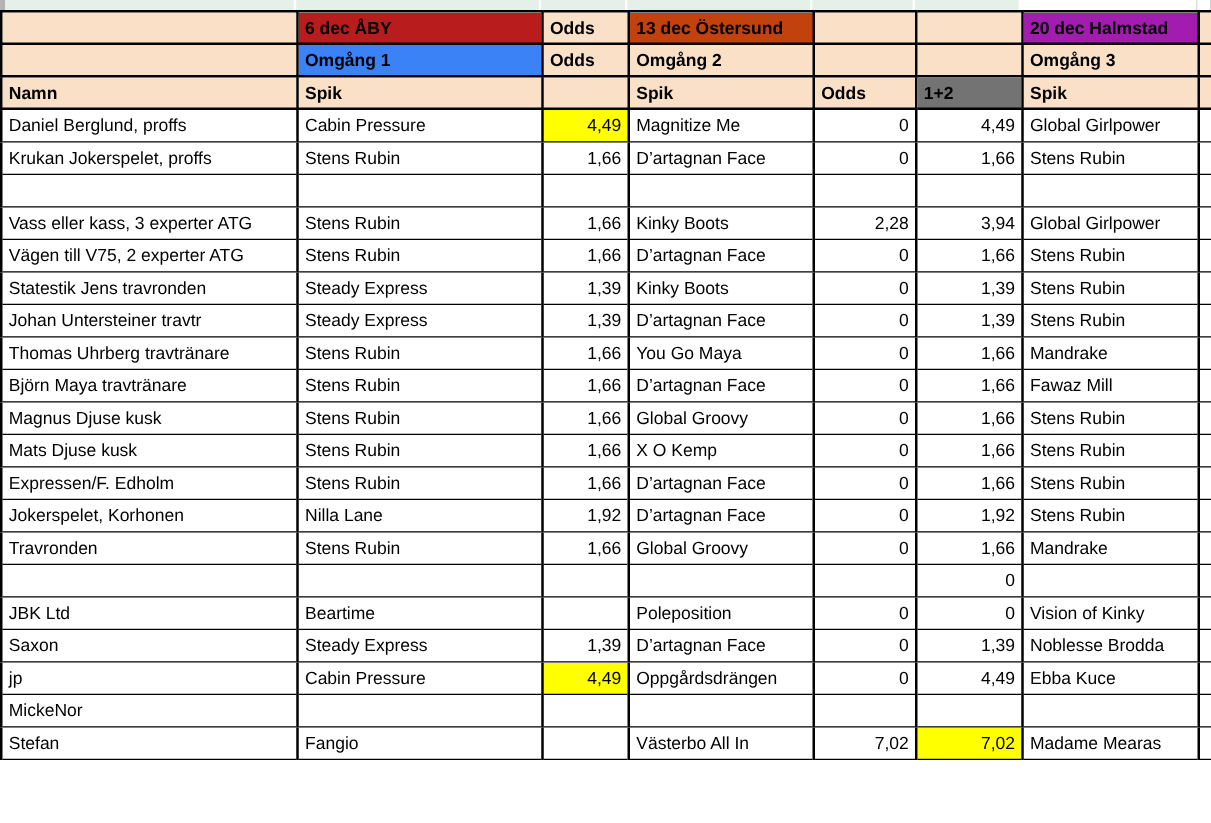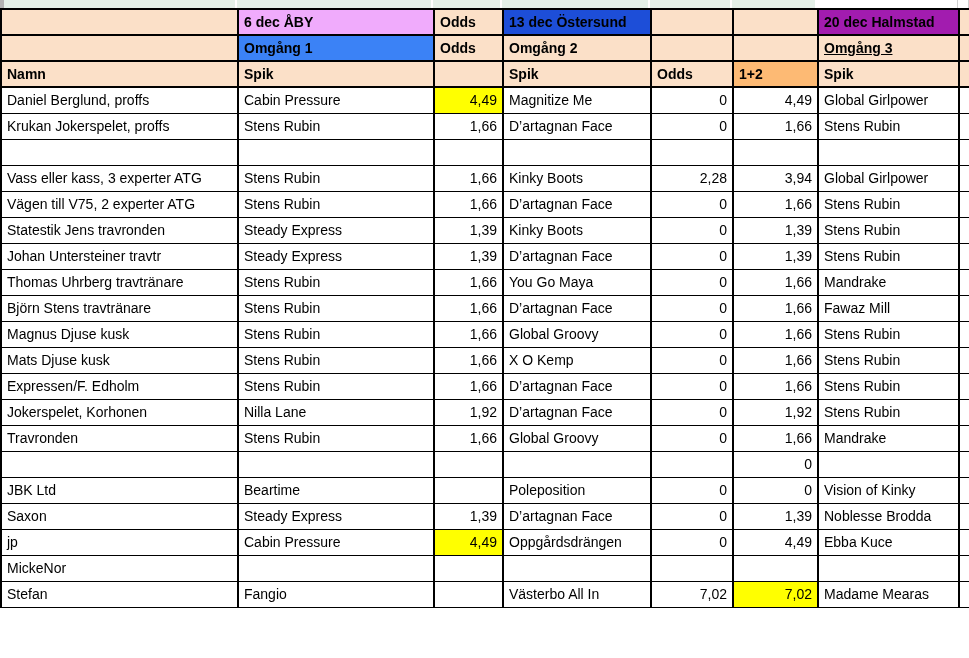--- a/index.html
+++ b/index.html
@@ -59,45 +59,45 @@
       <col class="c-c">
       <col class="c-d">
     <col class="c-e">
       <col class="c-f">
       <col class="c-g">
       <col class="c-h">
   </colgroup>
   <tbody>
     <tr class="hdr">
       <td class="hd" style="background: rgb(251, 224, 200);"></td>
-      <td class="hd" style="background: #f0abfc; margin-left: 28px;">6 dec ÅBY</td>
+      <td class="hd" style="background: #b91c1c; margin-left: 28px;">6 dec ÅBY</td>
       <td class="hd ctr" style="background: rgb(251, 224, 200);">Odds</td>
-      <td class="hd" style="background: #1d4ed8; margin-top: 23px;">13 dec Östersund</td>
+      <td class="hd" style="background: #c2410c; margin-top: 23px;">13 dec Östersund</td>
       <td class="hd" style="background: rgb(251, 224, 200);"></td>
       <td class="hd" style="background: rgb(251, 224, 200);"></td>
       <td class="hd" style="background: #a21caf;">20 dec Halmstad</td>
       <td class="hd stub" style="background: rgb(251, 224, 200);"></td>
     </tr>
     <tr class="hdr">
       <td class="hd" style="background: rgb(251, 224, 200);"></td>
       <td class="hd" style="background: #3b82f6; margin-left: 28px;">Omgång 1</td>
       <td class="hd ctr" style="background: rgb(251, 224, 200);">Odds</td>
       <td class="hd" style="background: rgb(251, 224, 200);">Omgång 2</td>
       <td class="hd" style="background: rgb(251, 224, 200);"></td>
       <td class="hd" style="background: rgb(251, 224, 200);"></td>
-      <td class="hd" style="background: rgb(251, 224, 200); text-decoration: underline;">Omgång 3</td>
+      <td class="hd" style="background: rgb(251, 224, 200);">Omgång 3</td>
       <td class="hd stub" style="background: rgb(251, 224, 200);"></td>
     </tr>
     <tr class="hdr">
       <td class="hd" style="background: rgb(251, 224, 200); margin-left: 38px;">Namn</td>
       <td class="hd" style="background: rgb(251, 224, 200);">Spik</td>
       <td class="hd" style="background: rgb(251, 224, 200);"></td>
       <td class="hd" style="background: rgb(251, 224, 200);">Spik</td>
       <td class="hd ctr" style="background: rgb(251, 224, 200);">Odds</td>
-      <td class="hd ctr" style="background: #fdba74;">1+2</td>
+      <td class="hd ctr" style="background: #737373;">1+2</td>
       <td class="hd" style="background: rgb(251, 224, 200);">Spik</td>
       <td class="hd stub" style="background: rgb(251, 224, 200);"></td>
     </tr>
   </tbody>
   <tbody id="rows-body">
       <tr>
         <td>Daniel Berglund, proffs</td>
         <td>Cabin Pressure</td>
         <td class="num" style="background: rgb(255, 255, 0);">4,49</td>
         <td>Magnitize Me</td>
@@ -170,21 +170,21 @@
         <td>Thomas Uhrberg travtränare</td>
         <td>Stens Rubin</td>
         <td class="num">1,66</td>
         <td>You Go Maya</td>
         <td class="num">0</td>
         <td class="num">1,66</td>
         <td>Mandrake</td>
         <td class="stub"></td>
       </tr>
       <tr>
-        <td>Björn Stens travtränare</td>
+        <td>Björn Maya travtränare</td>
         <td>Stens Rubin</td>
         <td class="num">1,66</td>
         <td>D’artagnan Face</td>
         <td class="num">0</td>
         <td class="num">1,66</td>
         <td>Fawaz Mill</td>
         <td class="stub"></td>
       </tr>
       <tr>
         <td>Magnus Djuse kusk</td>

